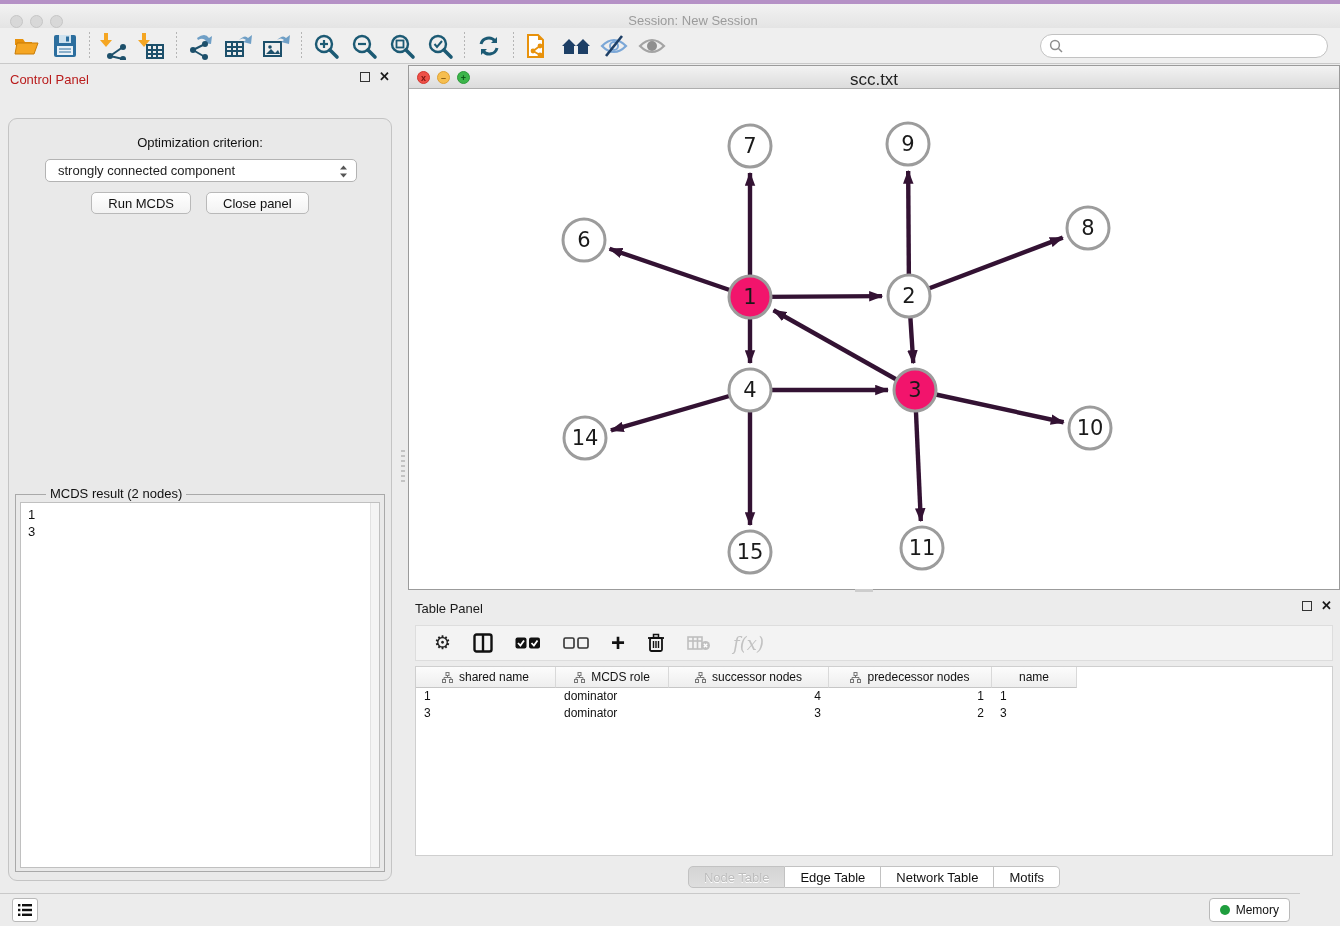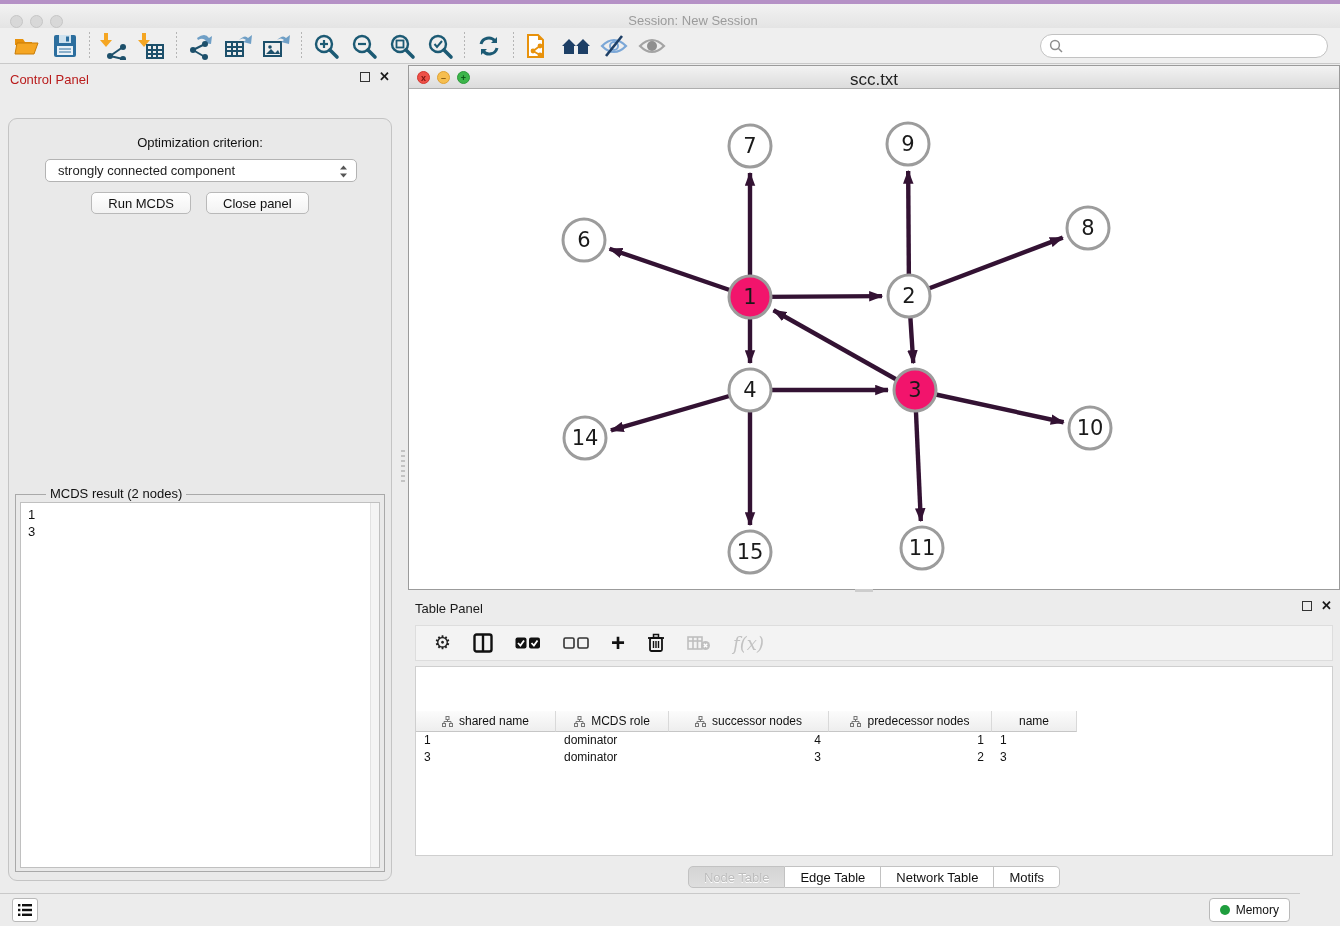--- a/index.html
+++ b/index.html
@@ -63,21 +63,21 @@
   .table-panel { position:absolute; left:408px; top:595px; width:932px; height:297px; background:#ececec; }
   .tp-header { position:absolute; left:0; top:0; width:100%; height:26px; }
   .tp-header .ph-title { position:absolute; left:7px; top:6px; font-size:13px; color:#1b1b1b; }
   .tp-toolbar { position:absolute; left:7px; top:30px; width:918px; height:36px; background:#f3f3f3; border:1px solid #ddd; display:flex; align-items:center; gap:22px; padding-left:18px; }
   .tpi { display:flex; align-items:center; justify-content:center; }
   .fx-label { font-family:"DejaVu Serif", serif; font-style:italic; font-size:18px; color:#c2c2c2; }
   .plus-label { font-size:24px; font-weight:bold; color:#111; line-height:20px; }
   .gear-label { font-size:19px; color:#222; line-height:20px; }
 
   .dtable { position:absolute; left:7px; top:71px; width:918px; height:190px; background:#fff; border:1px solid #cfcfcf; overflow:hidden; }
-  .thead { display:flex; height:21px;margin-top:44px; }
+  .thead { display:flex; height:21px; }
   .th { background:linear-gradient(#fcfcfc,#eee); border-right:1px solid #d9d9d9; border-bottom:1px solid #c6c6c6; display:flex; align-items:center; justify-content:center; gap:6px; font-size:12px; color:#111; }
   .trow { display:flex; height:17px; font-size:12px; color:#111; }
   .td { padding:1px 8px 0 8px; }
   .td.num { text-align:right; }
 
   .seg-tabs { position:absolute; left:0; top:271px; width:100%; display:flex; justify-content:center; }
   .seg-tabs .stab { height:22px; padding:4px 15px; background:#fff; border:1px solid #c2c2c2; border-left:none; font-size:13px; color:#111; display:flex; align-items:center; }
   .seg-tabs .stab:first-child { border-left:1px solid #c2c2c2; border-radius:5px 0 0 5px; }
   .seg-tabs .stab:last-child { border-radius:0 5px 5px 0; }
   .seg-tabs .stab.active { background:linear-gradient(#d4d4d4,#dedede); color:#bdbdbd; text-shadow:0 1px 0 #fff; }

